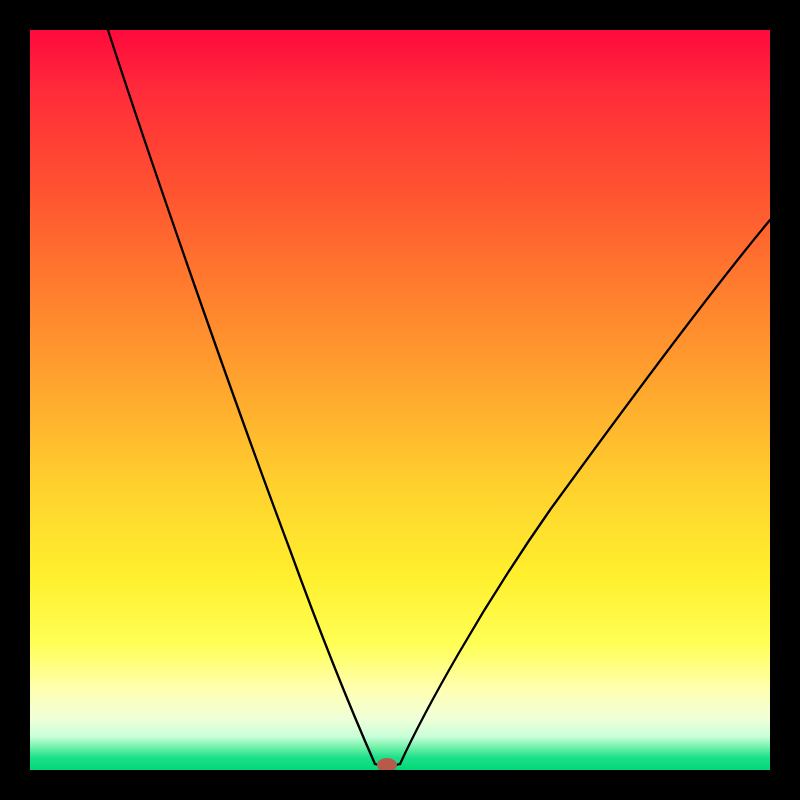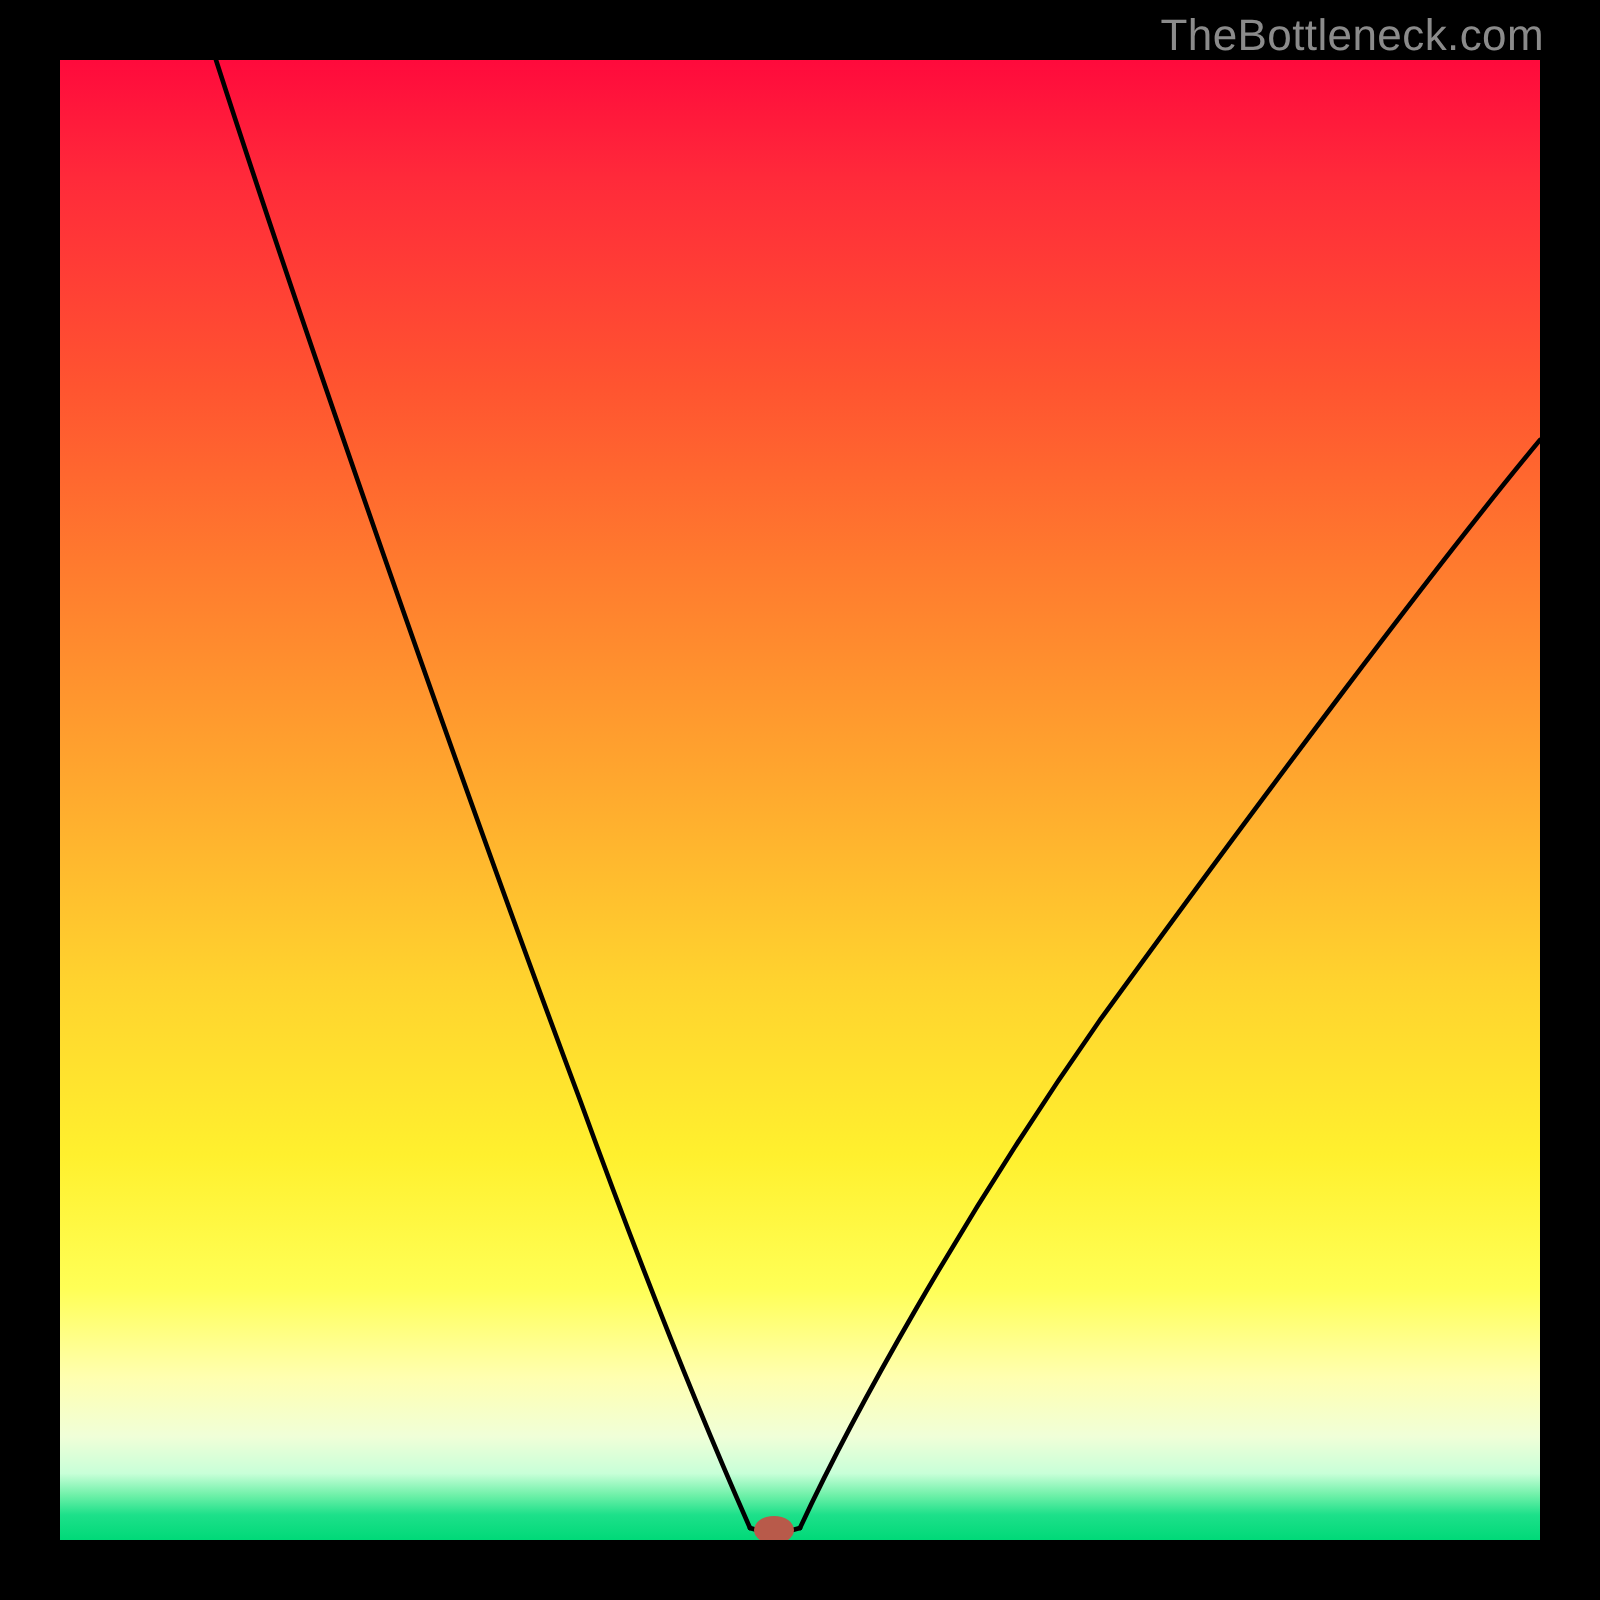--- a/index.html
+++ b/index.html
@@ -74,21 +74,20 @@
     font-weight: 400;
     letter-spacing: 0.2px;
     user-select: none;
   }
 </style>
 </head>
 <body>
 
 <div class="frame">
 
-  <div class="watermark">TheBottleneck.com</div>
 
   <div class="plot-area">
     <div class="gradient-bg"></div>
 
     <svg class="curve-svg" viewBox="0 0 740 740" preserveAspectRatio="none">
 
       <path class="curve-left" d="M 78 0
                C 120 130, 200 360, 260 520
                C 300 630, 330 700, 345 734"></path>
 

